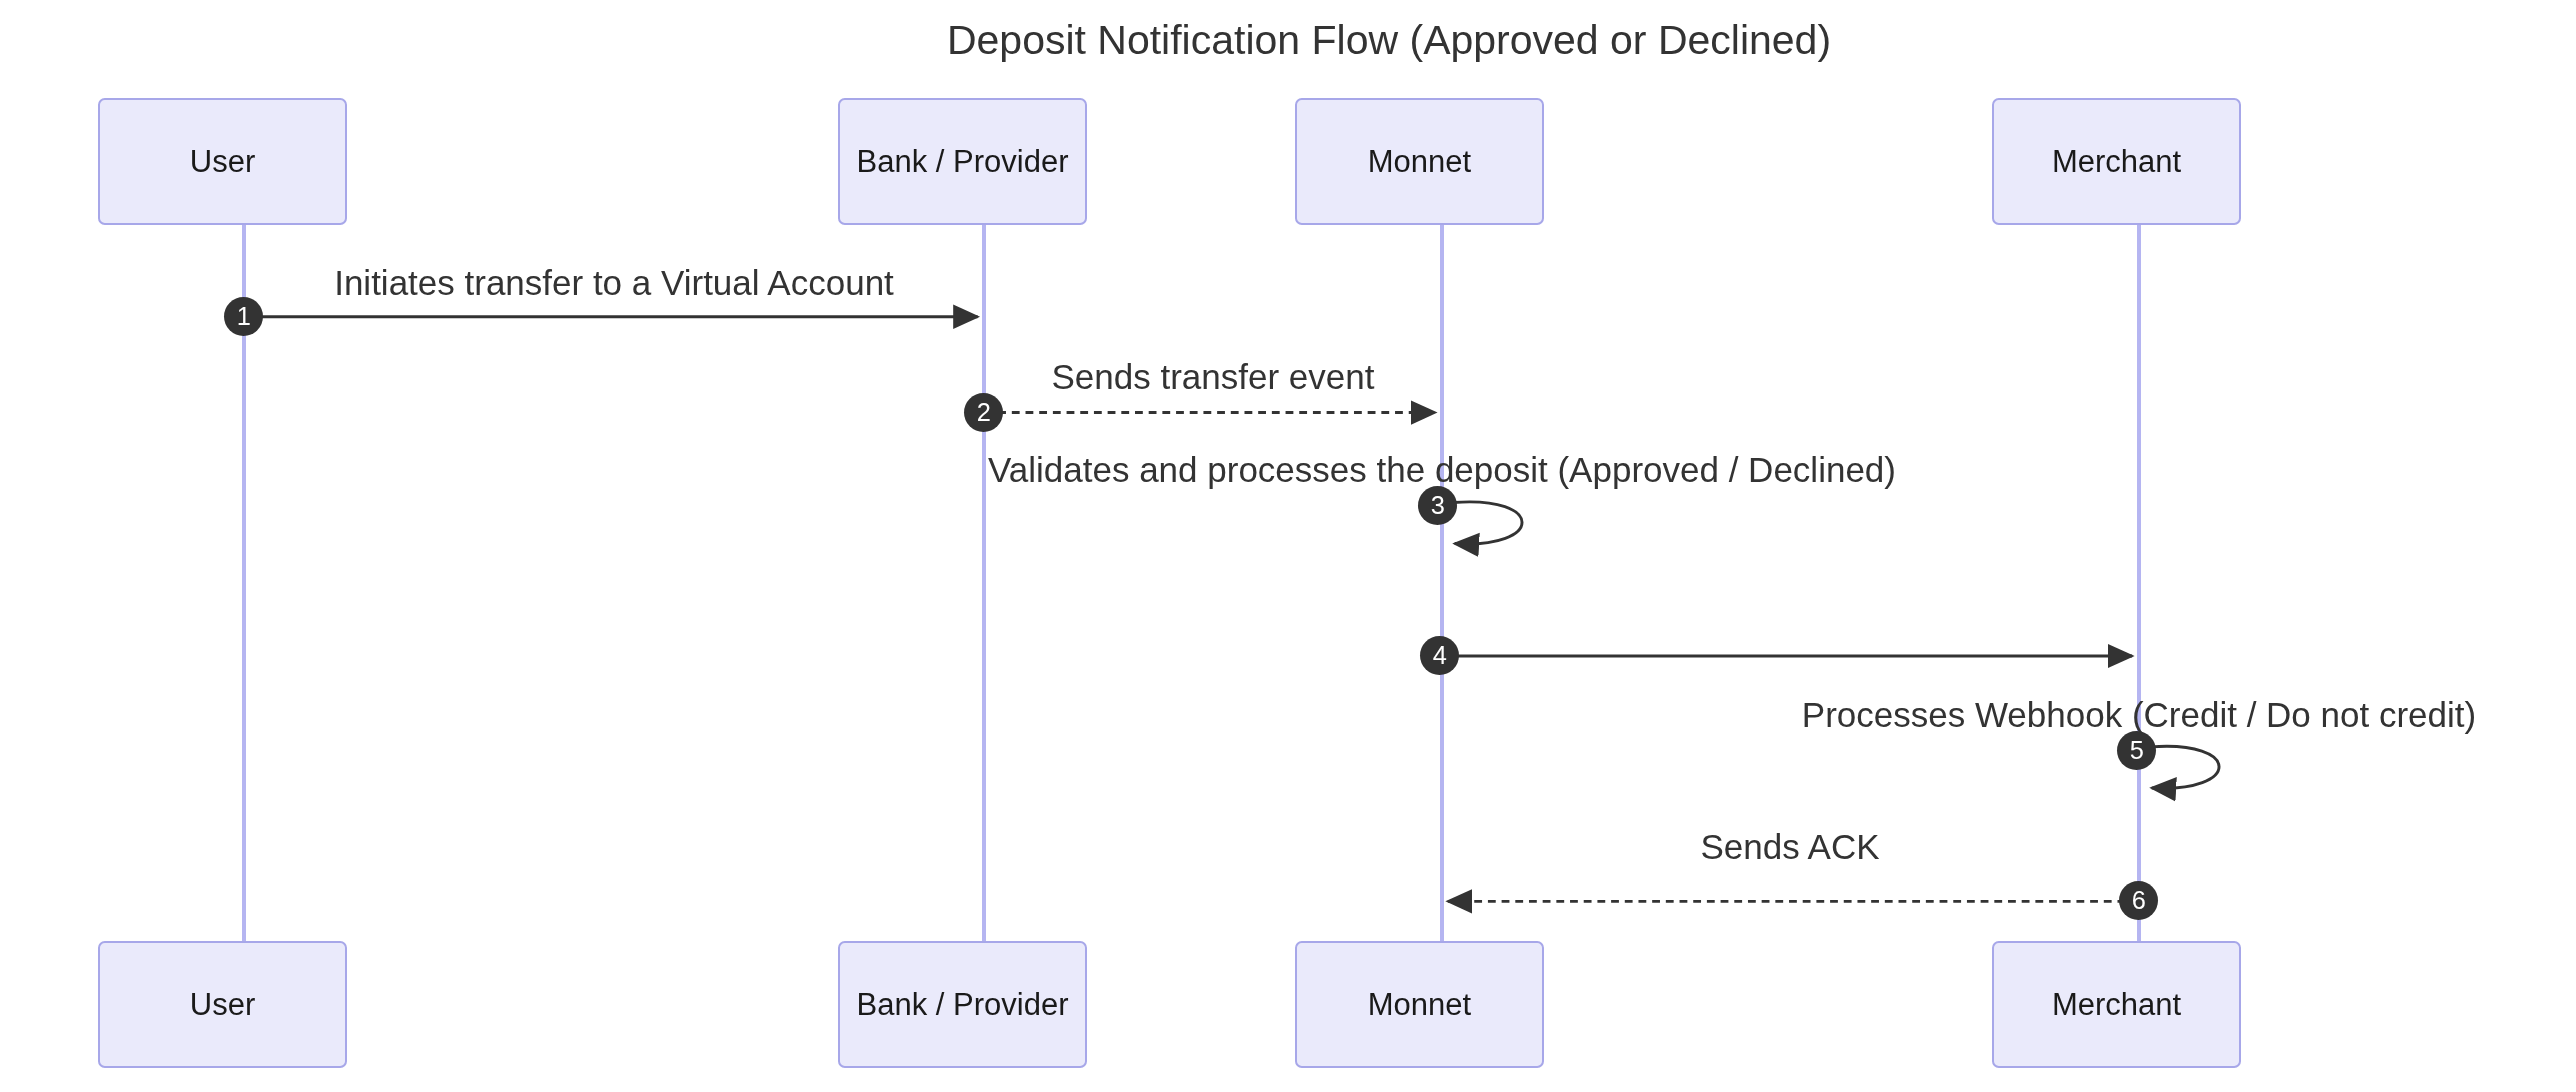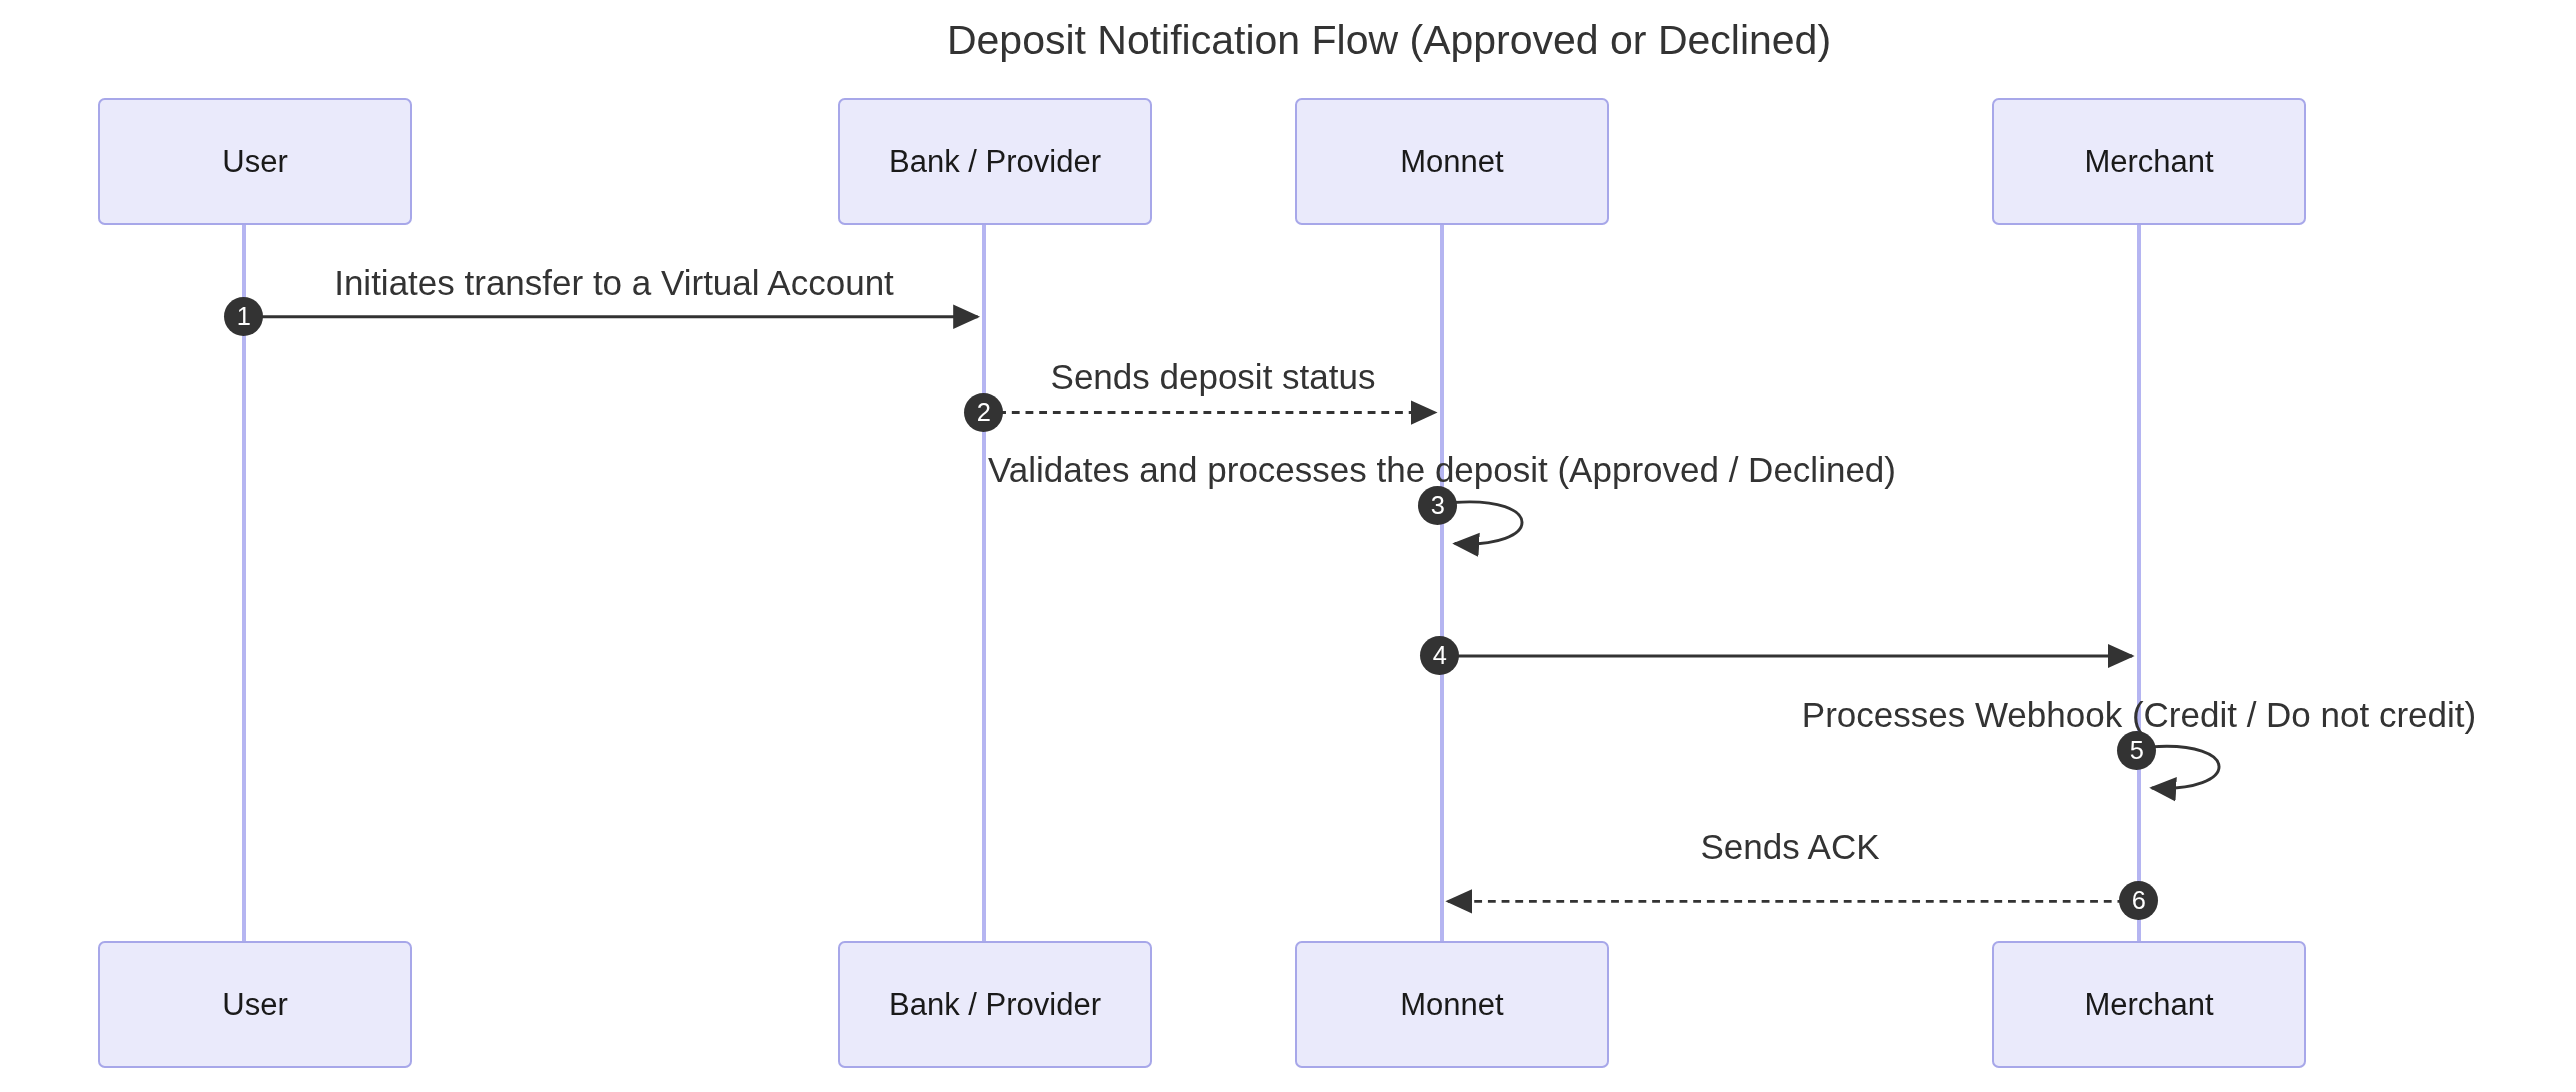--- a/index.html
+++ b/index.html
@@ -17,21 +17,21 @@
   }
   .diagram-title {
     position: absolute;
     transform: translate(-50%, -50%);
     font-size: 41px;
     color: #333333;
     white-space: nowrap;
   }
   .actor-box {
     position: absolute;
-    width: 314px;
+    width: 249px;
     height: 127px;
     background: #EAEAFB;
     border: 2px solid #A7A7E9;
     border-radius: 6.8px;
     box-sizing: border-box;
     display: flex;
     align-items: center;
     justify-content: center;
     font-size: 31px;
     color: #1a1a1a;
@@ -123,21 +123,21 @@
     <path d="M 1487 514 C 1580 507, 1580 561, 1488 556" stroke="#333333" stroke-width="3" fill="none" marker-end="url(#arrowhead)"></path>
 
     <path d="M 1475 671 L 2181 671" stroke="#333333" stroke-width="3" fill="none" marker-end="url(#arrowhead)"></path>
 
     <path d="M 2200 764 C 2293 757, 2293 811, 2201 806" stroke="#333333" stroke-width="3" fill="none" marker-end="url(#arrowhead)"></path>
 
     <path d="M 2188 922 L 1481 922" stroke="#333333" stroke-width="3" fill="none" stroke-dasharray="8 6" marker-end="url(#arrowhead)"></path>
   </svg>
 
   <div class="msg-label" style="left:614px;  top:283px;">Initiates transfer to a Virtual Account</div>
-  <div class="msg-label" style="left:1213px; top:377px;">Sends deposit status</div>
+  <div class="msg-label" style="left:1213px; top:377px;">Sends transfer event</div>
   <div class="msg-label" style="left:1442px; top:470px;">Validates and processes the deposit (Approved / Declined)</div>
   <div class="msg-label" style="left:2139px; top:715px;">Processes Webhook (Credit / Do not credit)</div>
   <div class="msg-label" style="left:1790px; top:847px;">Sends ACK</div>
 
   <div class="num-badge" style="left:244px;  top:317px;">1</div>
   <div class="num-badge" style="left:984px; top:413px;">2</div>
   <div class="num-badge" style="left:1438px; top:506px;">3</div>
   <div class="num-badge" style="left:1440px; top:656px;">4</div>
   <div class="num-badge" style="left:2137px; top:751px;">5</div>
   <div class="num-badge" style="left:2139px; top:901px;">6</div>

